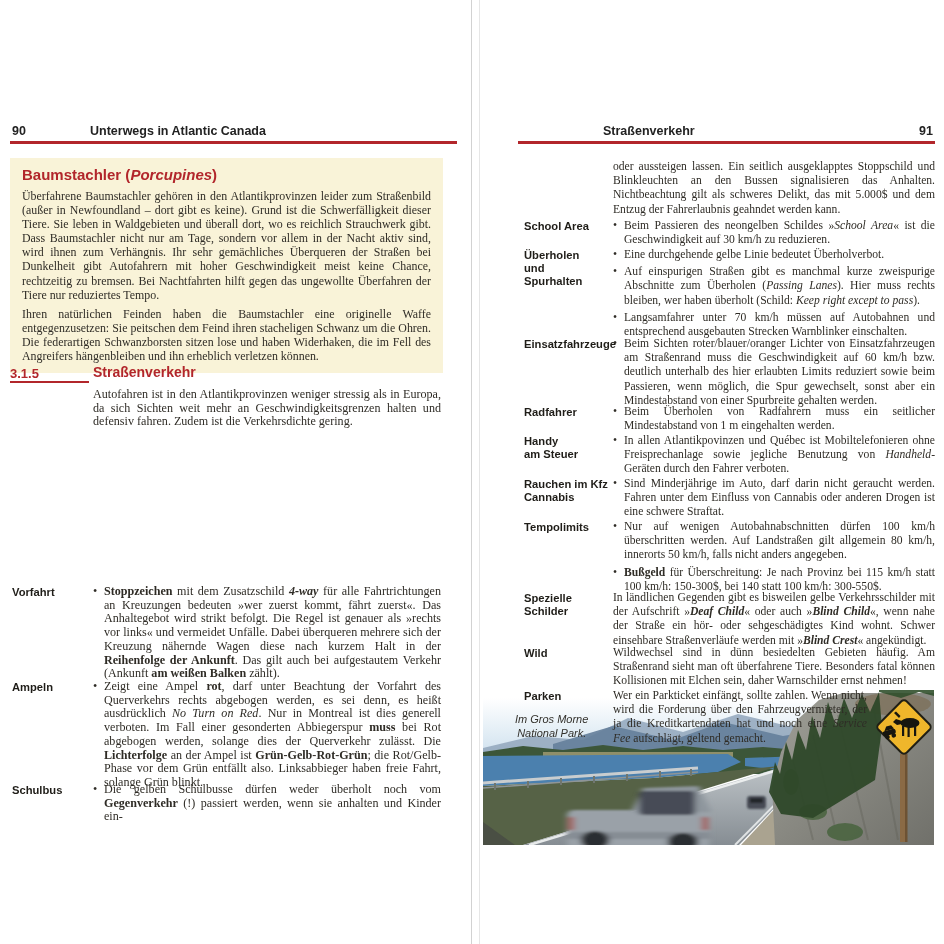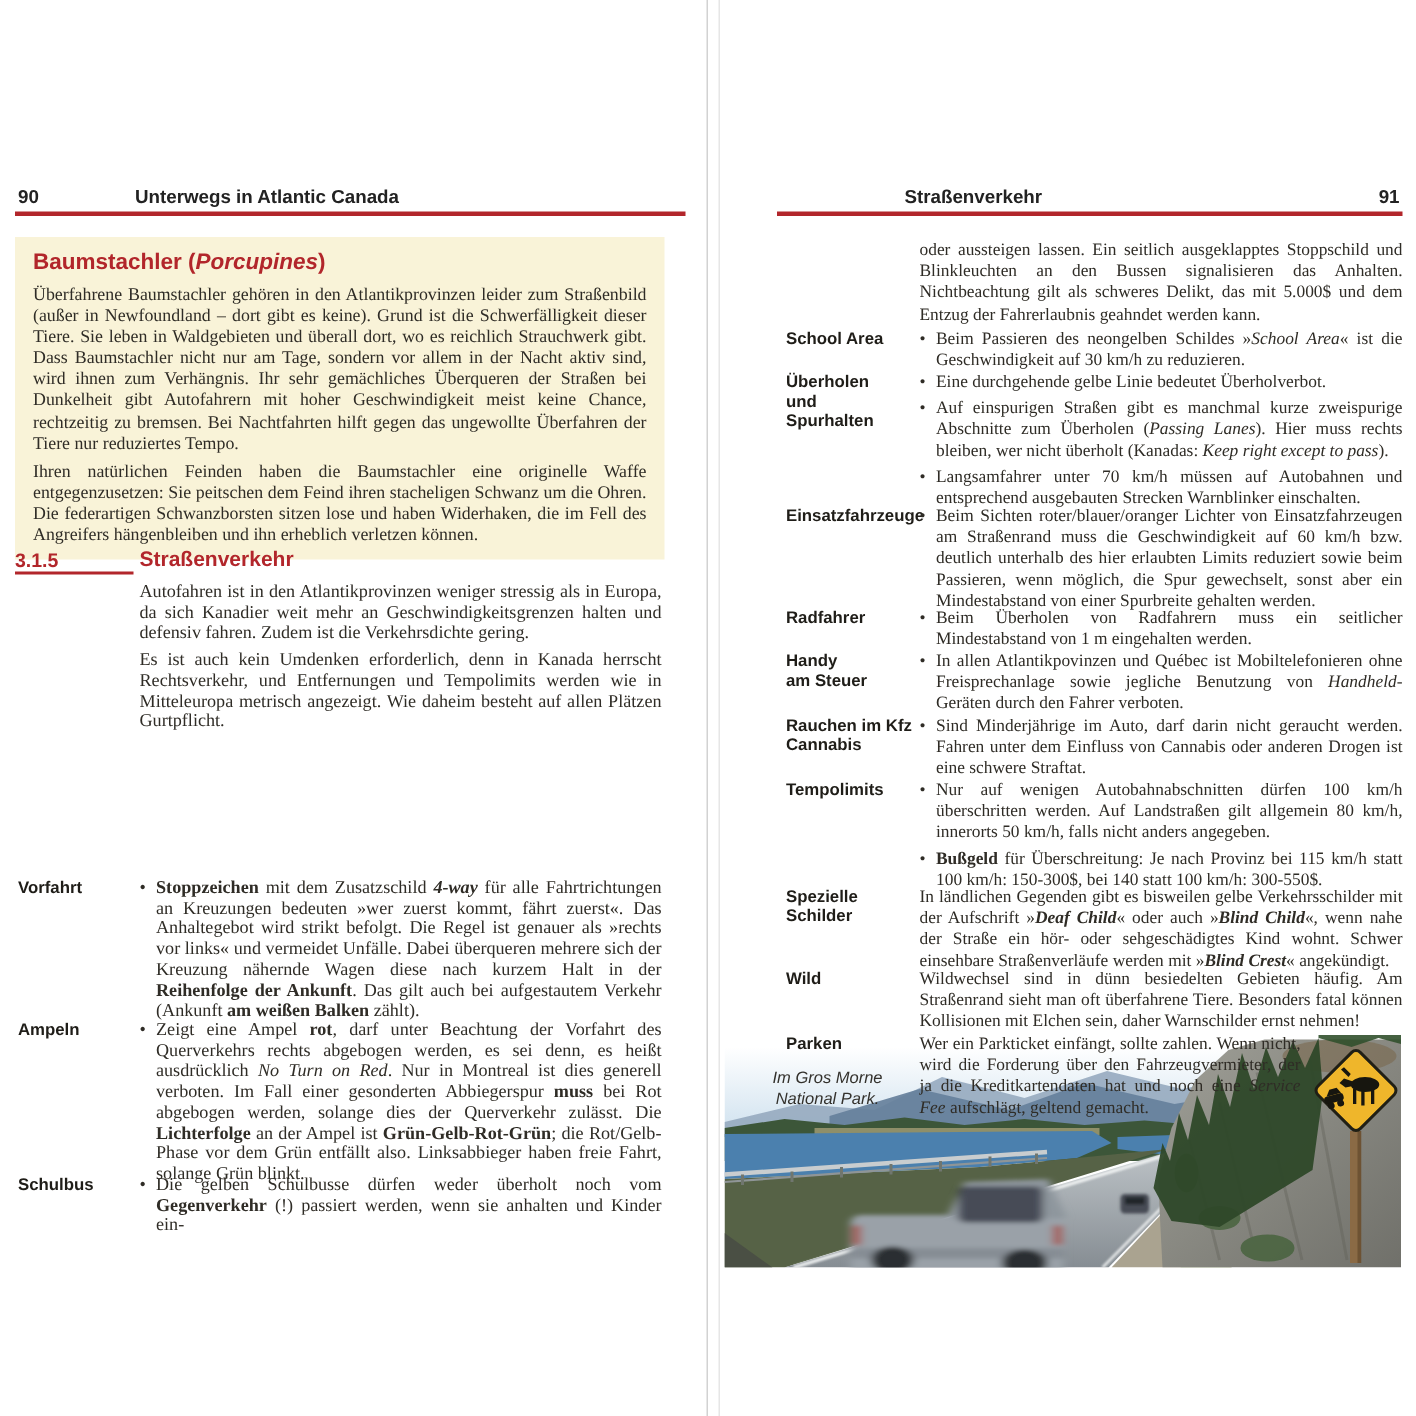--- a/index.html
+++ b/index.html
@@ -54,22 +54,21 @@
         <div class="para boxpara"><span>Überfahrene Baumstachler gehören in den Atlantikprovinzen leider zum Straßenbild (außer in Newfoundland – dort gibt es keine). Grund ist die Schwerfälligkeit dieser Tiere. Sie leben in Waldgebieten und überall dort, wo es reichlich Strauchwerk gibt. Dass Baumstachler nicht nur am Tage, sondern vor allem in der Nacht aktiv sind, wird ihnen zum Verhängnis. Ihr sehr gemächliches Überqueren der Straßen bei Dunkelheit gibt Autofahrern mit hoher Geschwindigkeit meist keine Chance, rechtzeitig zu bremsen. Bei Nachtfahrten hilft gegen das ungewollte Überfahren der Tiere nur reduziertes Tempo.</span></div>
         <div class="para boxpara"><span>Ihren natürlichen Feinden haben die Baumstachler eine originelle Waffe entgegenzusetzen: Sie peitschen dem Feind ihren stacheligen Schwanz um die Ohren. Die federartigen Schwanzborsten sitzen lose und haben Widerhaken, die im Fell des Angreifers hängenbleiben und ihn erheblich verletzen können.</span></div>
       </div>
   </div>
 
   <div class="sec-num">3.1.5</div>
   <div class="sec-underline"></div>
   <div class="sec-title">Straßenverkehr</div>
 
   <div id="introParas" class="leftcol">
-      <div class="para "><span>Autofahren ist in den Atlantikprovinzen weniger stressig als in Europa, da sich Kanadier weit mehr an Geschwindigkeitsgrenzen halten und defensiv fahren. Zudem ist die Verkehrsdichte gering.</span></div>
-      <div class="para "><span>Es ist auch kein Umdenken erforderlich, denn in Kanada herrscht Rechtsverkehr, und Entfernungen und Tempolimits werden wie in Mitteleuropa metrisch angezeigt. Wie daheim besteht auf allen Plätzen Gurtpflicht.</span></div>
+      <div class="para "><span>Autofahren ist in den Atlantikprovinzen weniger stressig als in Europa, da sich Sichten weit mehr an Geschwindigkeitsgrenzen halten und defensiv fahren. Zudem ist die Verkehrsdichte gering.</span></div>
     </div>
   <div id="leftRows">
       <div class="row leftcol" style="left: 93px; top: 585px; width: 348px; z-index: 2;">
         <div class="mlabel" style="left: -81px;">
           <div>Vorfahrt</div>
         </div>
         <div class="para bp"><span class="bm">•</span><span style="font-weight: bold;">Stoppzeichen</span><span> mit dem Zusatzschild </span><span style="font-weight: bold; font-style: italic;">4-way</span><span> für alle Fahrtrichtungen an Kreuzungen bedeuten »wer zuerst kommt, fährt zuerst«. Das Anhaltegebot wird strikt befolgt. Die Regel ist genauer als »rechts vor links« und vermeidet Unfälle. Dabei überqueren mehrere sich der Kreuzung nähernde Wagen diese nach kurzem Halt in der </span><span style="font-weight: bold;">Reihenfolge der Ankunft</span><span>. Das gilt auch bei aufgestautem Verkehr (Ankunft </span><span style="font-weight: bold;">am weißen Balken</span><span> zählt).</span></div>
       </div>
       <div class="row leftcol" style="left: 93px; top: 680px; width: 348px; z-index: 2;">
         <div class="mlabel" style="left: -81px;">
@@ -101,21 +100,21 @@
         </div>
         <div class="para bp"><span class="bm">•</span><span>Beim Passieren des neongelben Schildes »</span><span style="font-style: italic;">School Area</span><span>« ist die Geschwindigkeit auf 30 km/h zu reduzieren.</span></div>
       </div>
       <div class="row rightcol" style="left: 141px; top: 248px; width: 322px; z-index: 2;">
         <div class="mlabel" style="left: -89px;">
           <div>Überholen</div>
           <div>und</div>
           <div>Spurhalten</div>
         </div>
         <div class="para bp"><span class="bm">•</span><span>Eine durchgehende gelbe Linie bedeutet Überholverbot.</span></div>
-        <div class="para bp pgap"><span class="bm">•</span><span>Auf einspurigen Straßen gibt es manchmal kurze zweispurige Abschnitte zum Überholen (</span><span style="font-style: italic;">Passing Lanes</span><span>). Hier muss rechts bleiben, wer nicht überholt (Kanadas: </span><span style="font-style: italic;">Keep right except to pass</span><span>).</span></div>
+        <div class="para bp pgap"><span class="bm">•</span><span>Auf einspurigen Straßen gibt es manchmal kurze zweispurige Abschnitte zum Überholen (</span><span style="font-style: italic;">Passing Lanes</span><span>). Hier muss rechts bleiben, wer haben überholt (Schild: </span><span style="font-style: italic;">Keep right except to pass</span><span>).</span></div>
         <div class="para bp pgap"><span class="bm">•</span><span>Langsamfahrer unter 70 km/h müssen auf Autobahnen und entsprechend ausgebauten Strecken Warnblinker einschalten.</span></div>
       </div>
       <div class="row rightcol" style="left: 141px; top: 337px; width: 322px; z-index: 2;">
         <div class="mlabel" style="left: -89px;">
           <div>Einsatzfahrzeuge</div>
         </div>
         <div class="para bp"><span class="bm">•</span><span>Beim Sichten roter/blauer/oranger Lichter von Einsatzfahrzeugen am Straßenrand muss die Geschwindigkeit auf 60 km/h bzw. deutlich unterhalb des hier erlaubten Limits reduziert sowie beim Passieren, wenn möglich, die Spur gewechselt, sonst aber ein Mindestabstand von einer Spurbreite gehalten werden.</span></div>
       </div>
       <div class="row rightcol" style="left: 141px; top: 405px; width: 322px; z-index: 2;">
         <div class="mlabel" style="left: -89px;">

